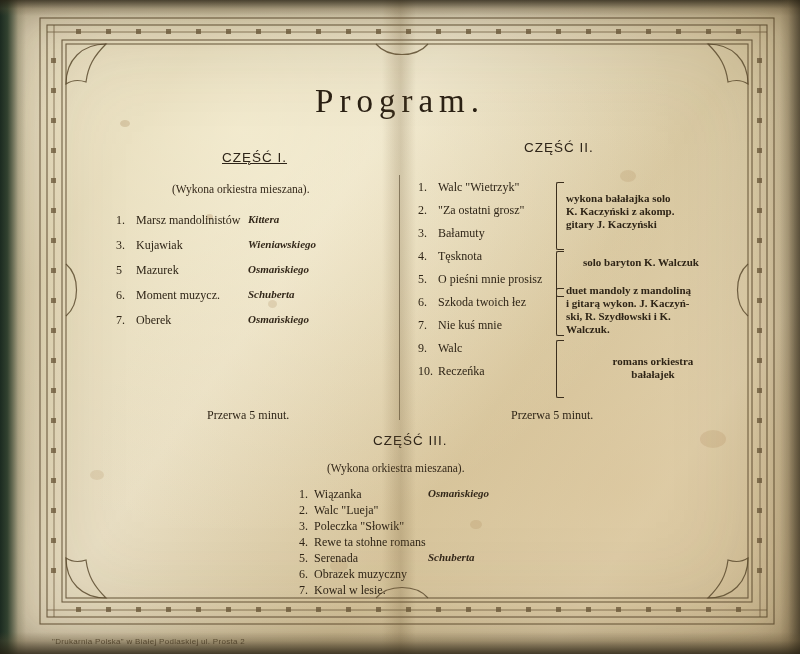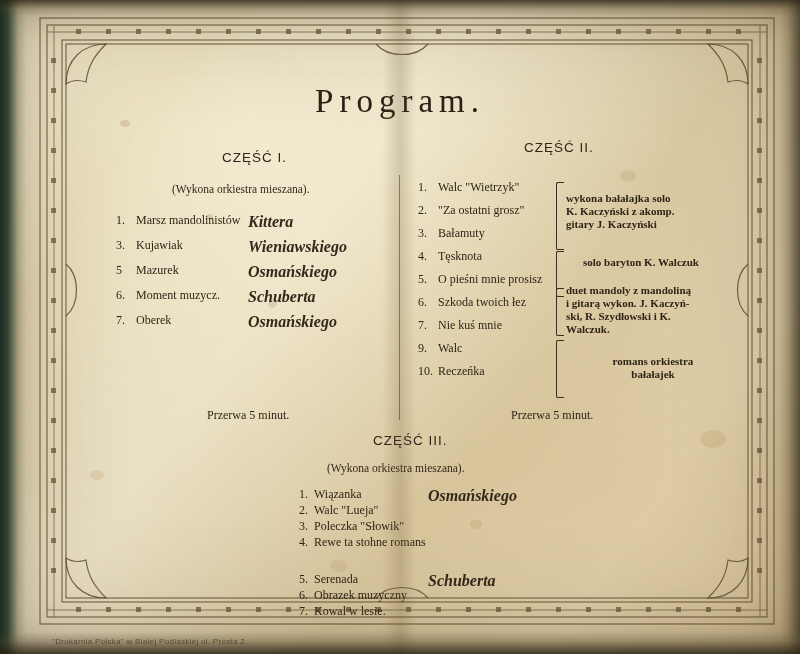--- a/index.html
+++ b/index.html
@@ -136,21 +136,21 @@
     width: 20px;
     text-align: left;
   }
   .row .nm {
     display: inline-block;
   }
   .row .composer {
     position: absolute;
     font-style: italic;
     font-weight: bold;
-    font-size: 16px;
+    font-size: 11px;
     color: #33281a;
   }
 
   
   .row.tight { height: 23px; }
 
   .brace {
     position: absolute;
     border-left: 1.3px solid #3a2e1d;
     border-top: 1.3px solid #3a2e1d;
@@ -344,21 +344,21 @@
       </g>
     </svg>
   </div>
 
   <div id="content">
 
     <div class="title">Program.</div>
 
     <div class="divider"></div>
 
-    <div class="part-head" style="left:222px;top:150px;">CZĘŚĆ I.</div>
+    <div class="part-head" style="left:222px;top:150px;text-decoration:underline;">CZĘŚĆ I.</div>
     <div class="sub-note" style="left:172px;top:183px;">(Wykona orkiestra mieszana).</div>
 
     <div class="col" style="left:116px;top:213px;width:270px;">
       <div class="row">
         <span class="num">1.</span><span class="nm">Marsz mandolinistów</span>
         <span class="composer" style="left:132px;">Kittera</span>
       </div>
       <div class="row">
         <span class="num">3.</span><span class="nm">Kujawiak</span>
         <span class="composer" style="left:132px;">Wieniawskiego</span>
@@ -426,21 +426,21 @@
         <span class="composer" style="left:138px;"></span>
       </div>
       <div class="row" style="height:16px;">
         <span class="c3-num">3.</span><span class="nm">Poleczka "Słowik"</span>
         <span class="composer" style="left:138px;"></span>
       </div>
       <div class="row" style="height:16px;">
         <span class="c3-num">4.</span><span class="nm">Rewe ta stohne romans</span>
         <span class="composer" style="left:138px;"></span>
       </div>
-      <div class="row" style="height:16px;margin-top:21px;">
+      <div class="row" style="height:16px;">
         <span class="c3-num">5.</span><span class="nm">Serenada</span>
         <span class="composer" style="left:138px;">Schuberta</span>
       </div>
       <div class="row" style="height:16px;">
         <span class="c3-num">6.</span><span class="nm">Obrazek muzyczny</span>
         <span class="composer" style="left:138px;"></span>
       </div>
       <div class="row" style="height:16px;">
         <span class="c3-num">7.</span><span class="nm">Kowal w lesie.</span>
         <span class="composer" style="left:138px;"></span>

